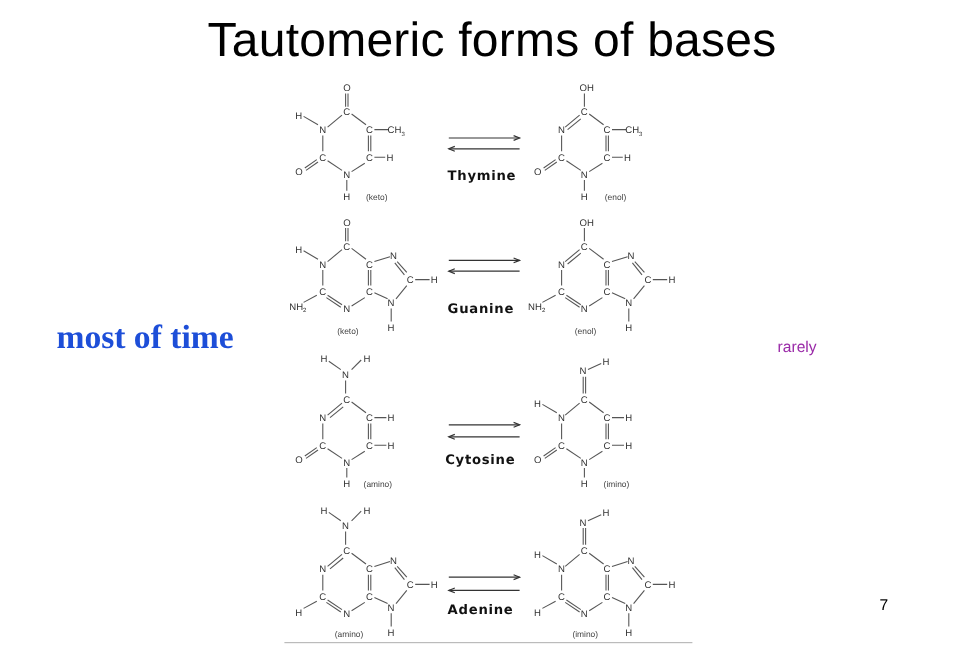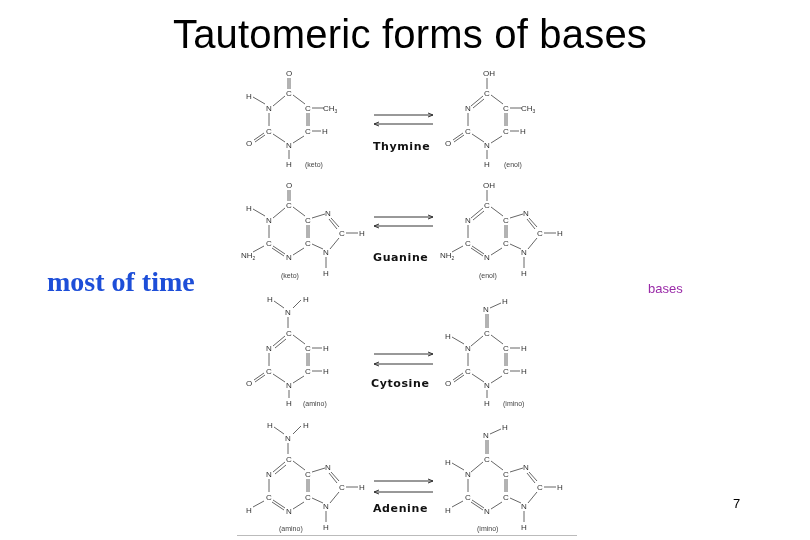--- a/index.html
+++ b/index.html
@@ -17,21 +17,21 @@
   .base-name{font-family:"DejaVu Sans",sans-serif;font-size:11px;font-weight:bold;fill:#111;letter-spacing:0.6px;}
   .bond{stroke:#555;stroke-width:0.9;fill:none;}
   .arrow{stroke:#333;stroke-width:1;fill:none;}
 </style>
 </head>
 <body>
 
 <div class="title">Tautomeric forms of bases</div>
 
 <div class="note-left">most of time</div>
-<div class="note-right">bases</div>
+<div class="note-right">rarely</div>
 <div class="pagenum">7</div>
 
 <div class="figure">
   <svg width="340" height="476" viewBox="0 0 340 476" xmlns="http://www.w3.org/2000/svg">
 
     <g>
       <text class="atom" x="49" y="12">O</text>
       <line class="bond" x1="51" y1="14" x2="51" y2="25"></line>
       <line class="bond" x1="53" y1="14" x2="53" y2="25"></line>
       <text class="atom" x="49" y="32">C</text>

